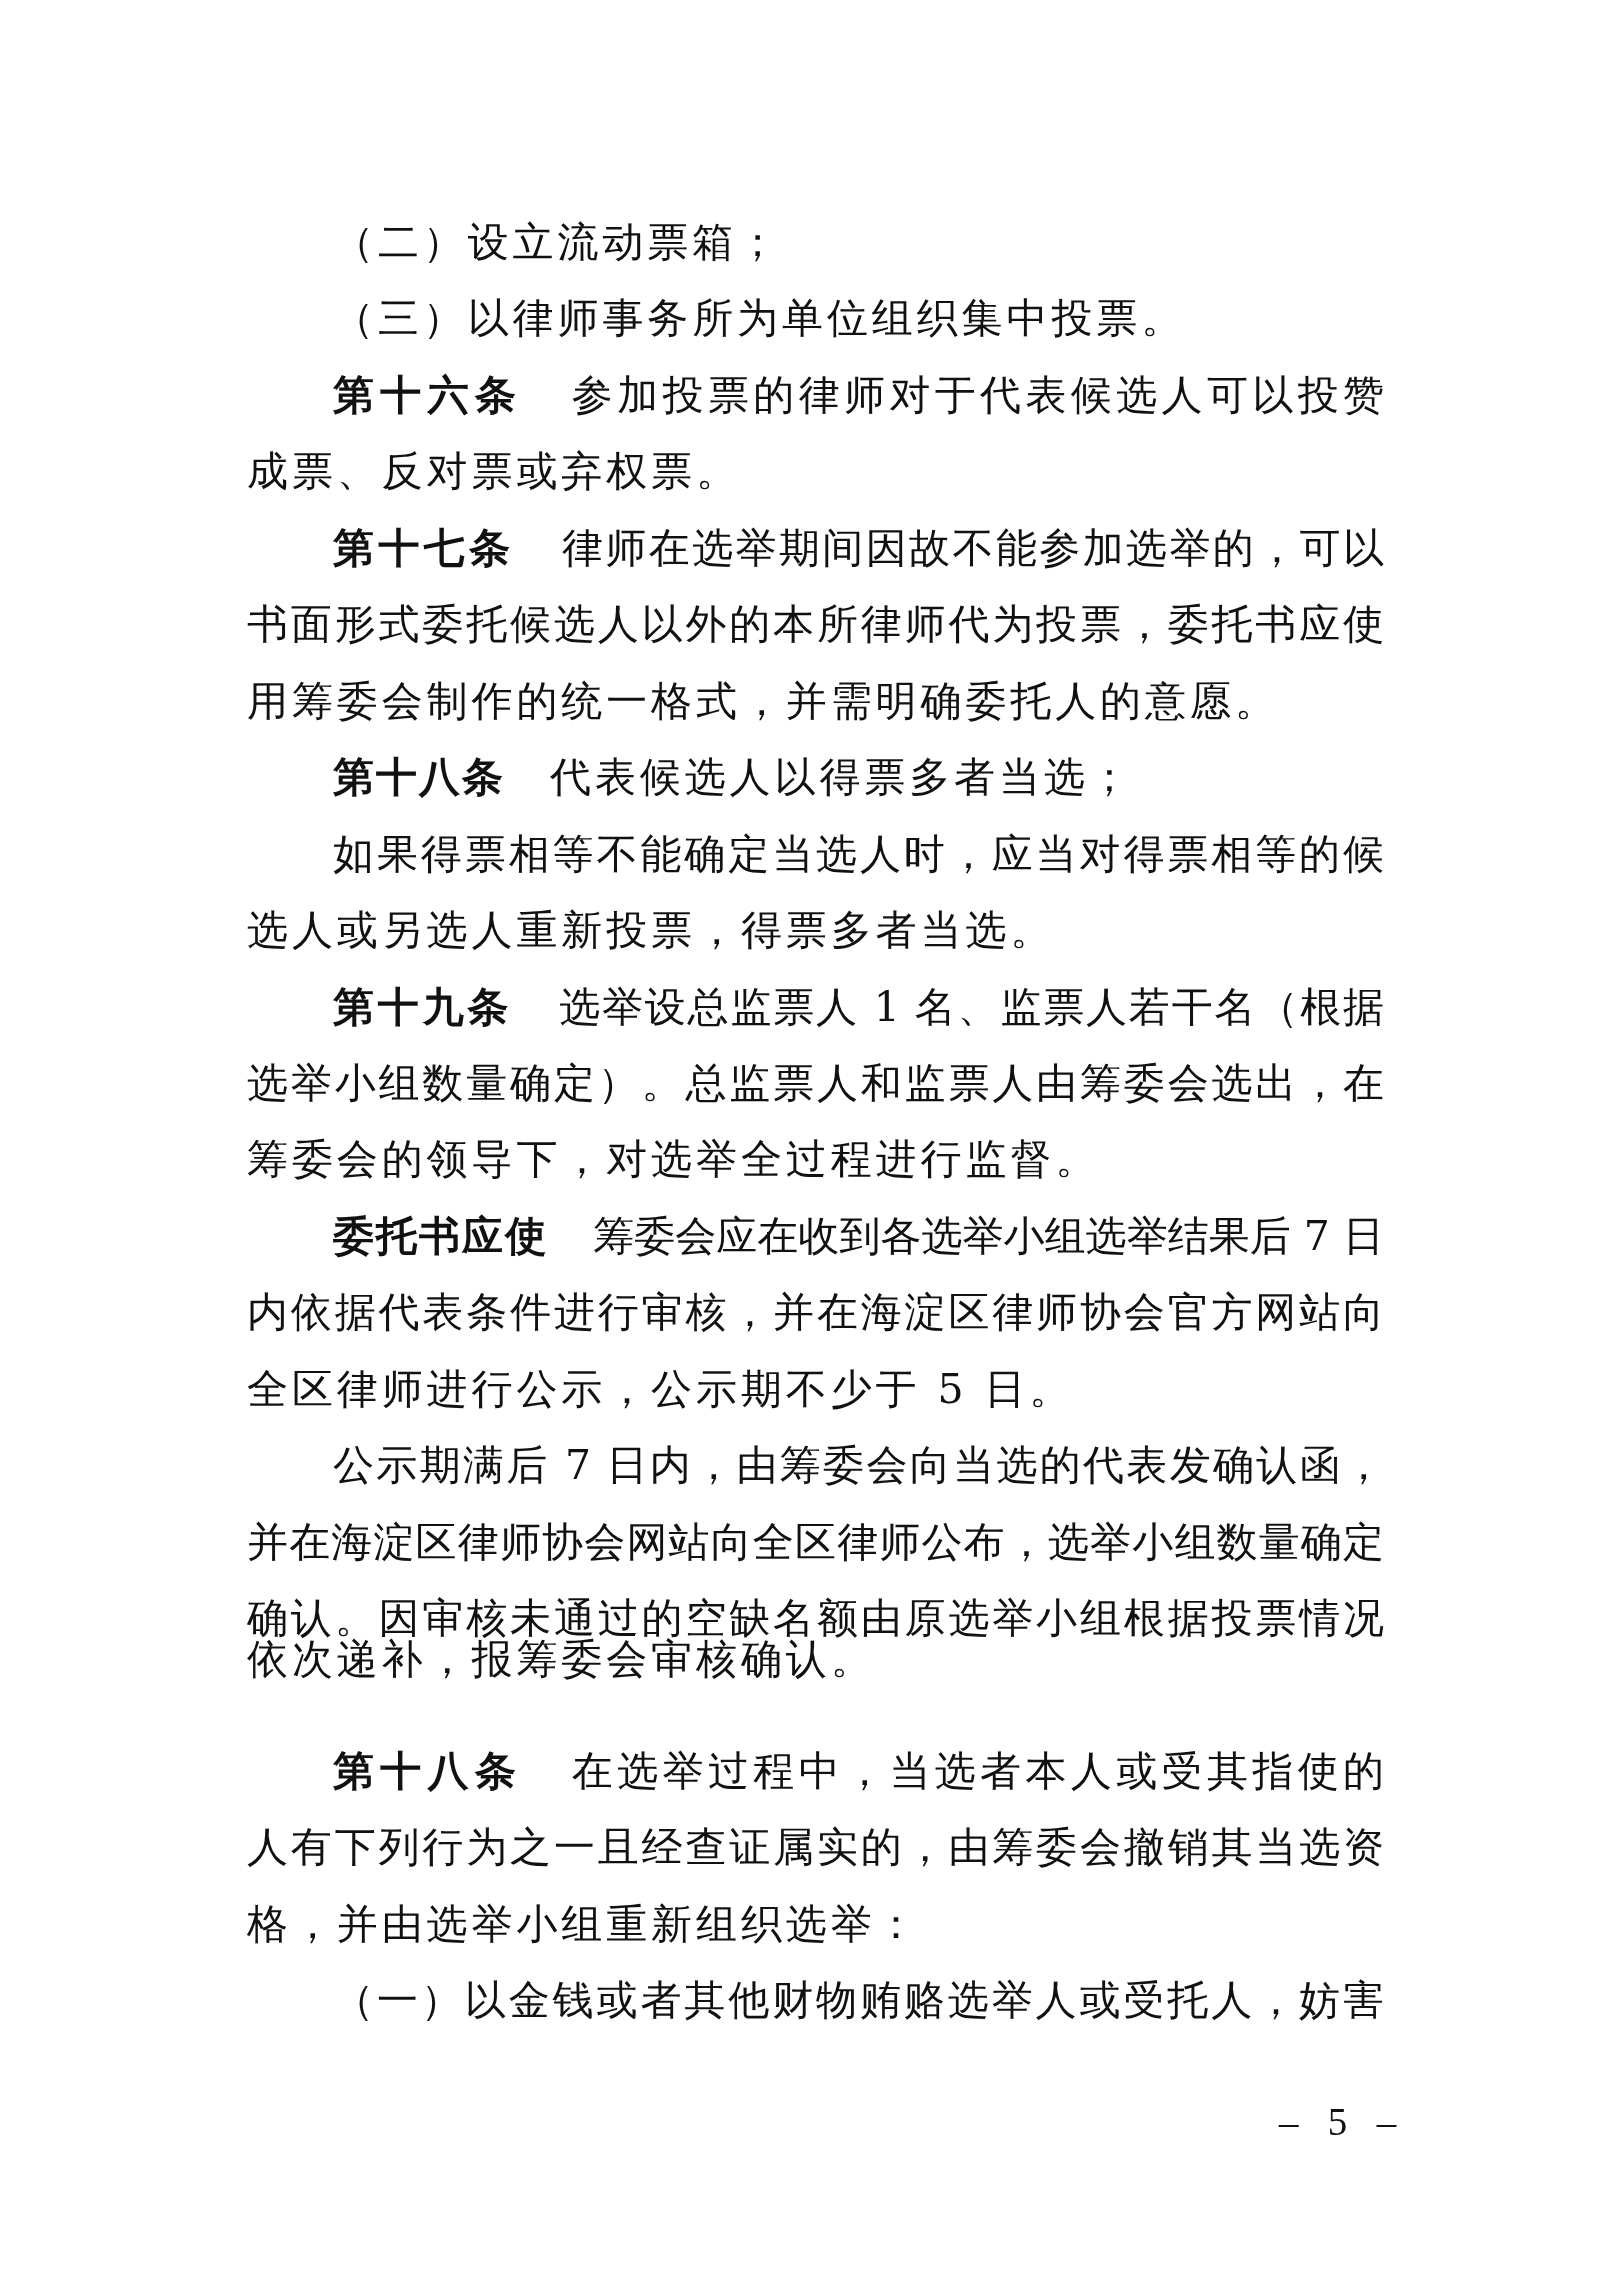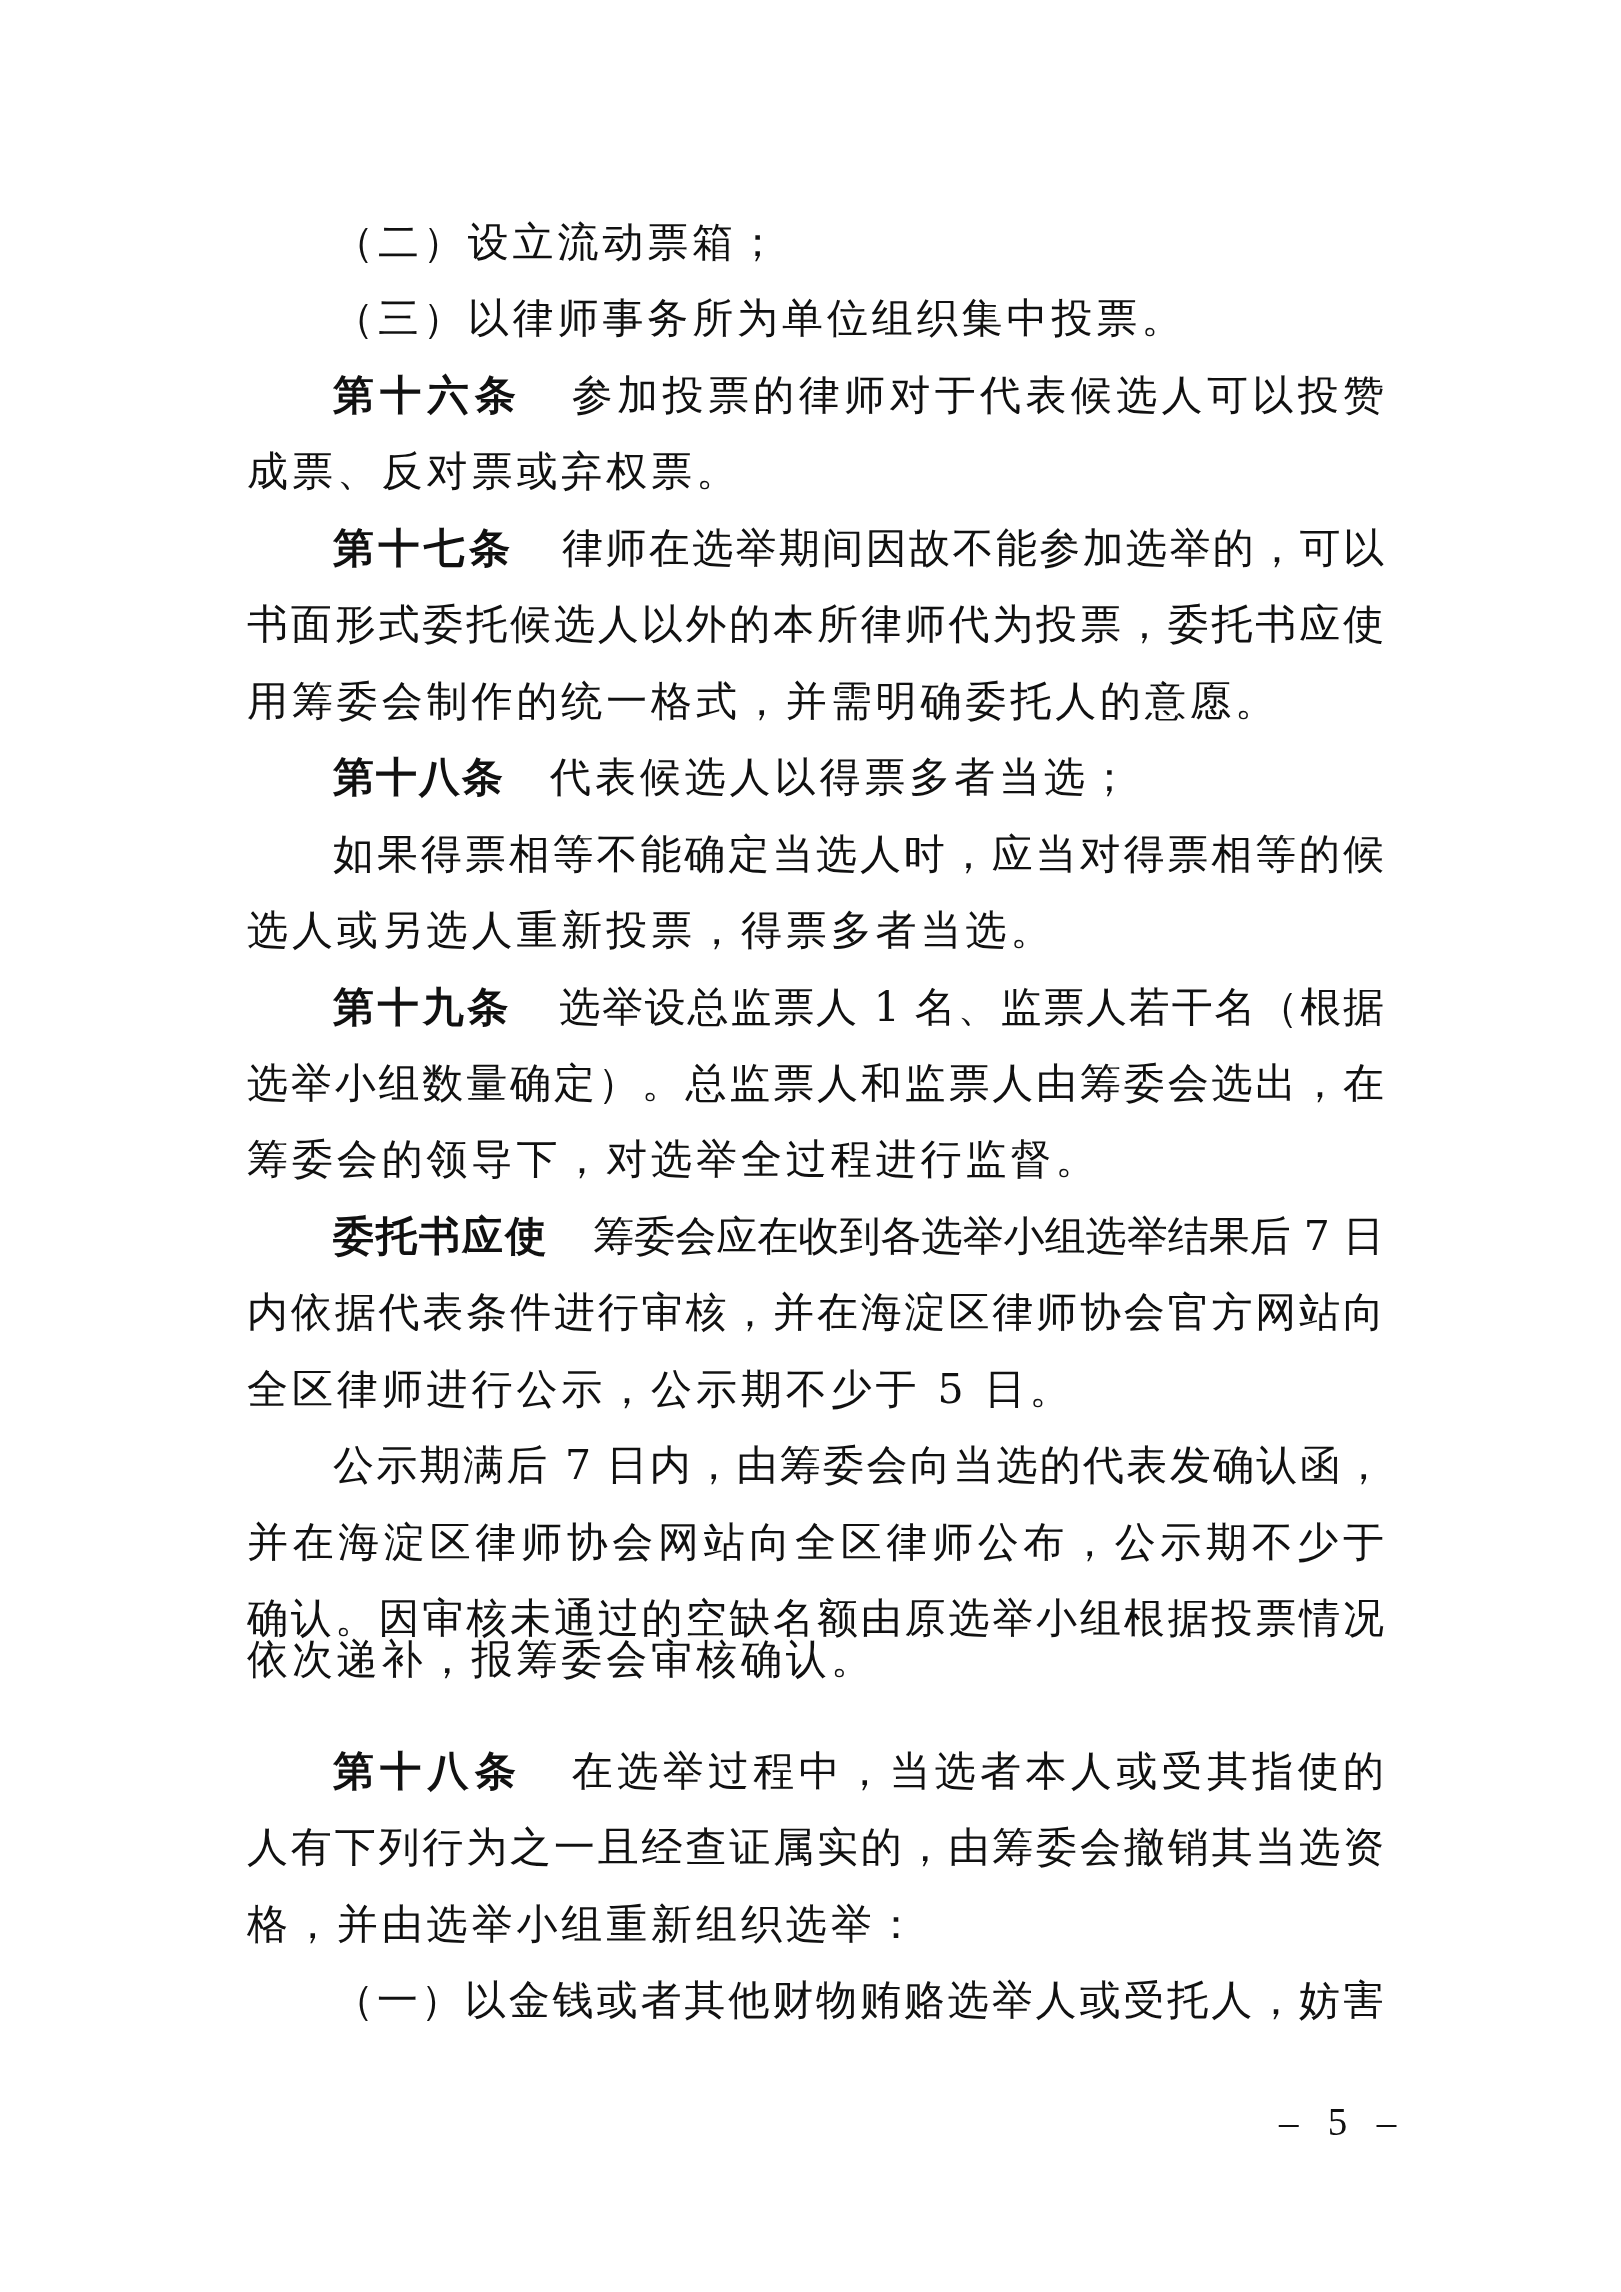--- a/index.html
+++ b/index.html
@@ -44,21 +44,21 @@
 
   <div class="line indent justify" style="top:765px"><span class="art">第十九条</span><span class="gap"></span><span>选举设总监票人 1 名、监票人若干名（根据</span></div>
   <div class="line justify" style="top:841px"><span>选举小组数量确定）。总监票人和监票人由筹委会选出，在</span></div>
   <div class="line" style="top:917px"><span>筹委会的领导下，对选举全过程进行监督。</span></div>
 
   <div class="line indent justify" style="top:994px"><span class="art">委托书应使</span><span class="gap"></span><span>筹委会应在收到各选举小组选举结果后 7 日</span></div>
   <div class="line justify" style="top:1070px"><span>内依据代表条件进行审核，并在海淀区律师协会官方网站向</span></div>
   <div class="line" style="top:1147px"><span>全区律师进行公示，公示期不少于 5 日。</span></div>
 
   <div class="line indent justify" style="top:1223px"><span>公示期满后 7 日内，由筹委会向当选的代表发确认函，</span></div>
-  <div class="line justify" style="top:1300px"><span>并在海淀区律师协会网站向全区律师公布，公示期不少于</span></div>
+  <div class="line justify" style="top:1300px"><span>并在海淀区律师协会网站向全区律师公布，选举小组数量确定</span></div>
   <div class="line justify" style="top:1376px"><span>确认。因审核未通过的空缺名额由原选举小组根据投票情况</span></div>
   <div class="line" style="top:1417px"><span>依次递补，报筹委会审核确认。</span></div>
 
   <div class="line indent justify" style="top:1529px"><span class="art">第十八条</span><span class="gap"></span><span>在选举过程中，当选者本人或受其指使的</span></div>
   <div class="line justify" style="top:1605px"><span>人有下列行为之一且经查证属实的，由筹委会撤销其当选资</span></div>
   <div class="line" style="top:1682px"><span>格，并由选举小组重新组织选举：</span></div>
   <div class="line indent justify" style="top:1758px"><span>（一）以金钱或者其他财物贿赂选举人或受托人，妨害</span></div>
 </div>
 
 <div class="page-number">– 5 –</div>

